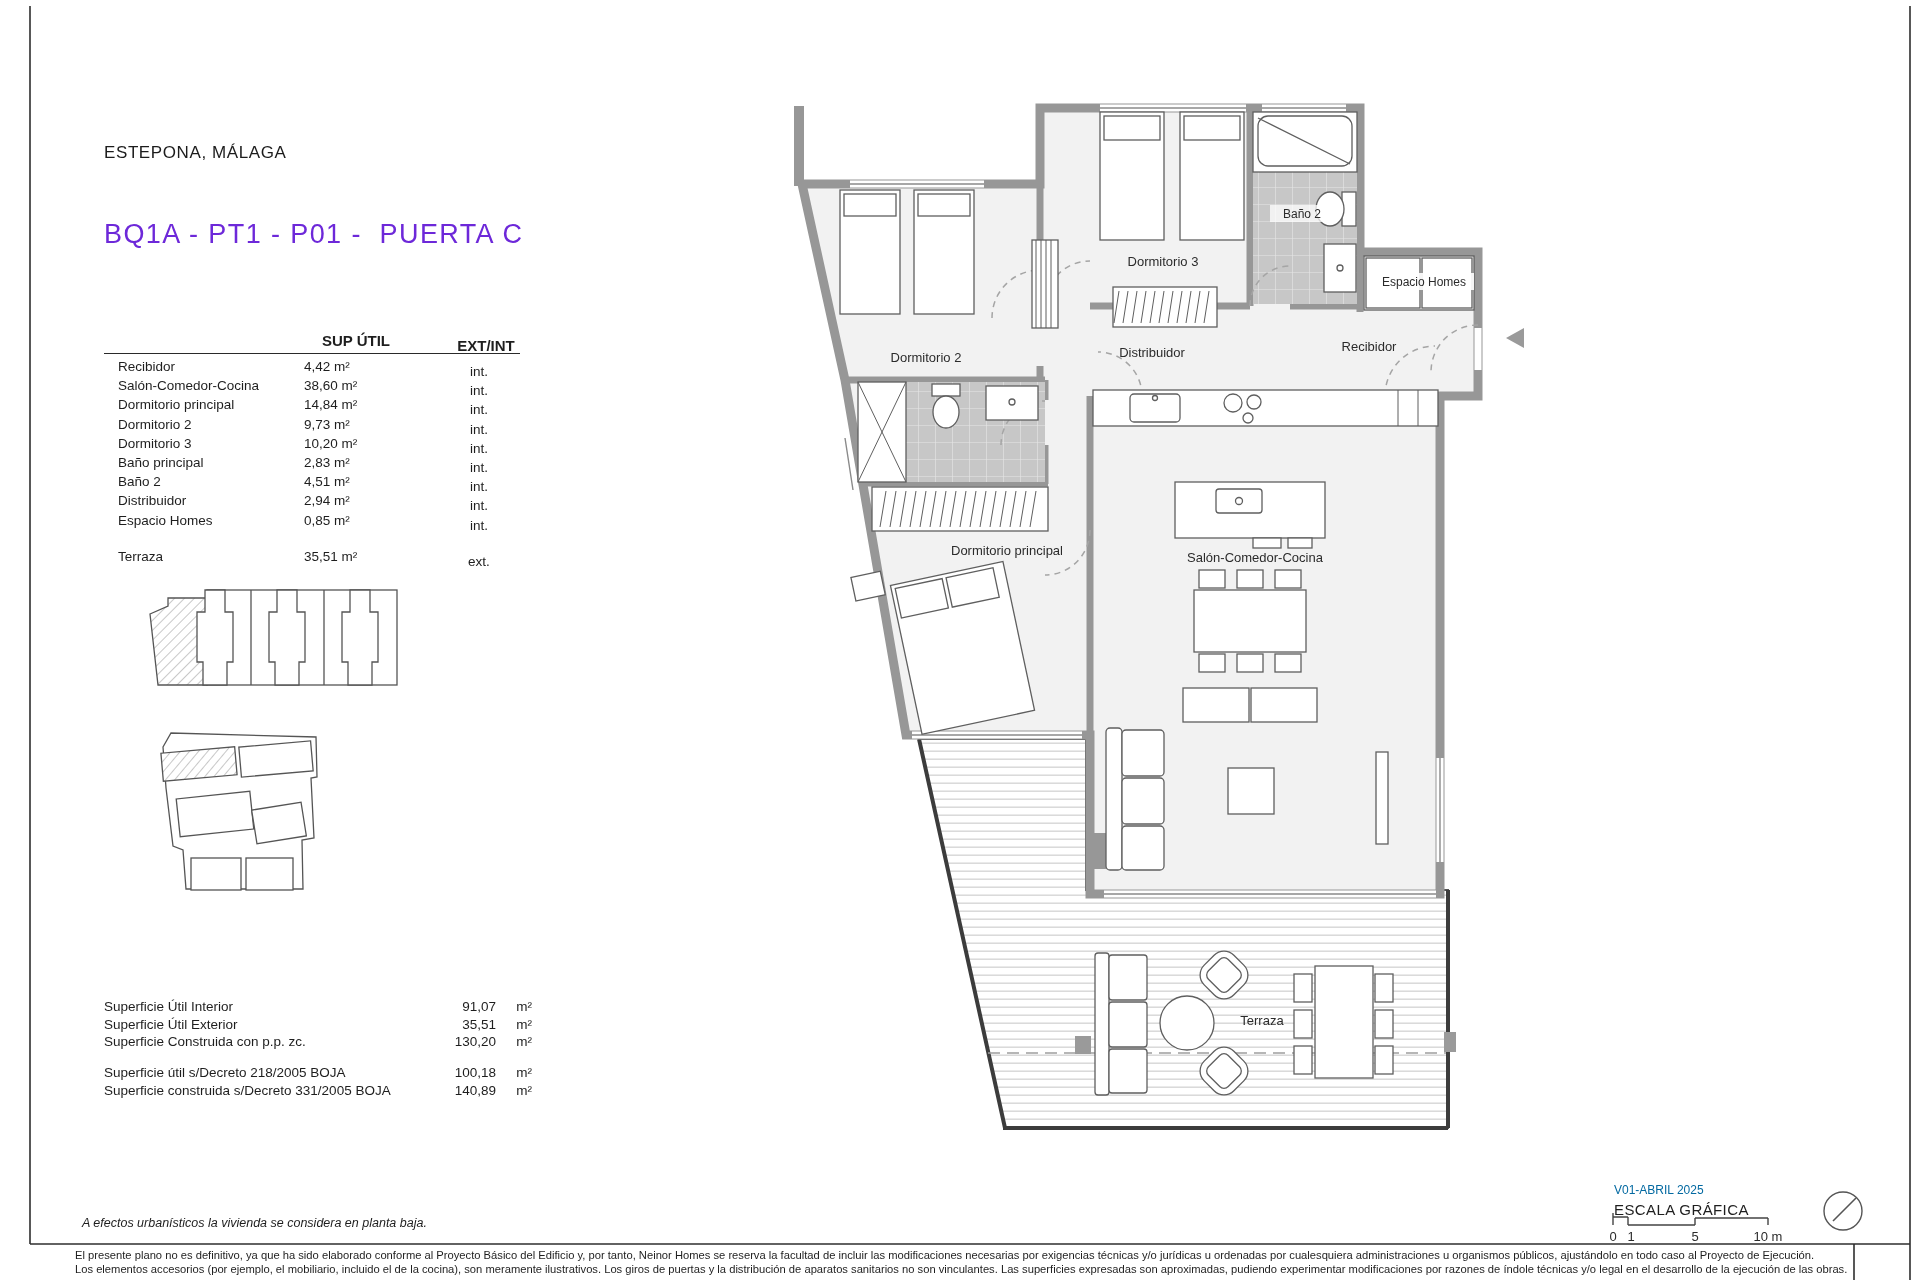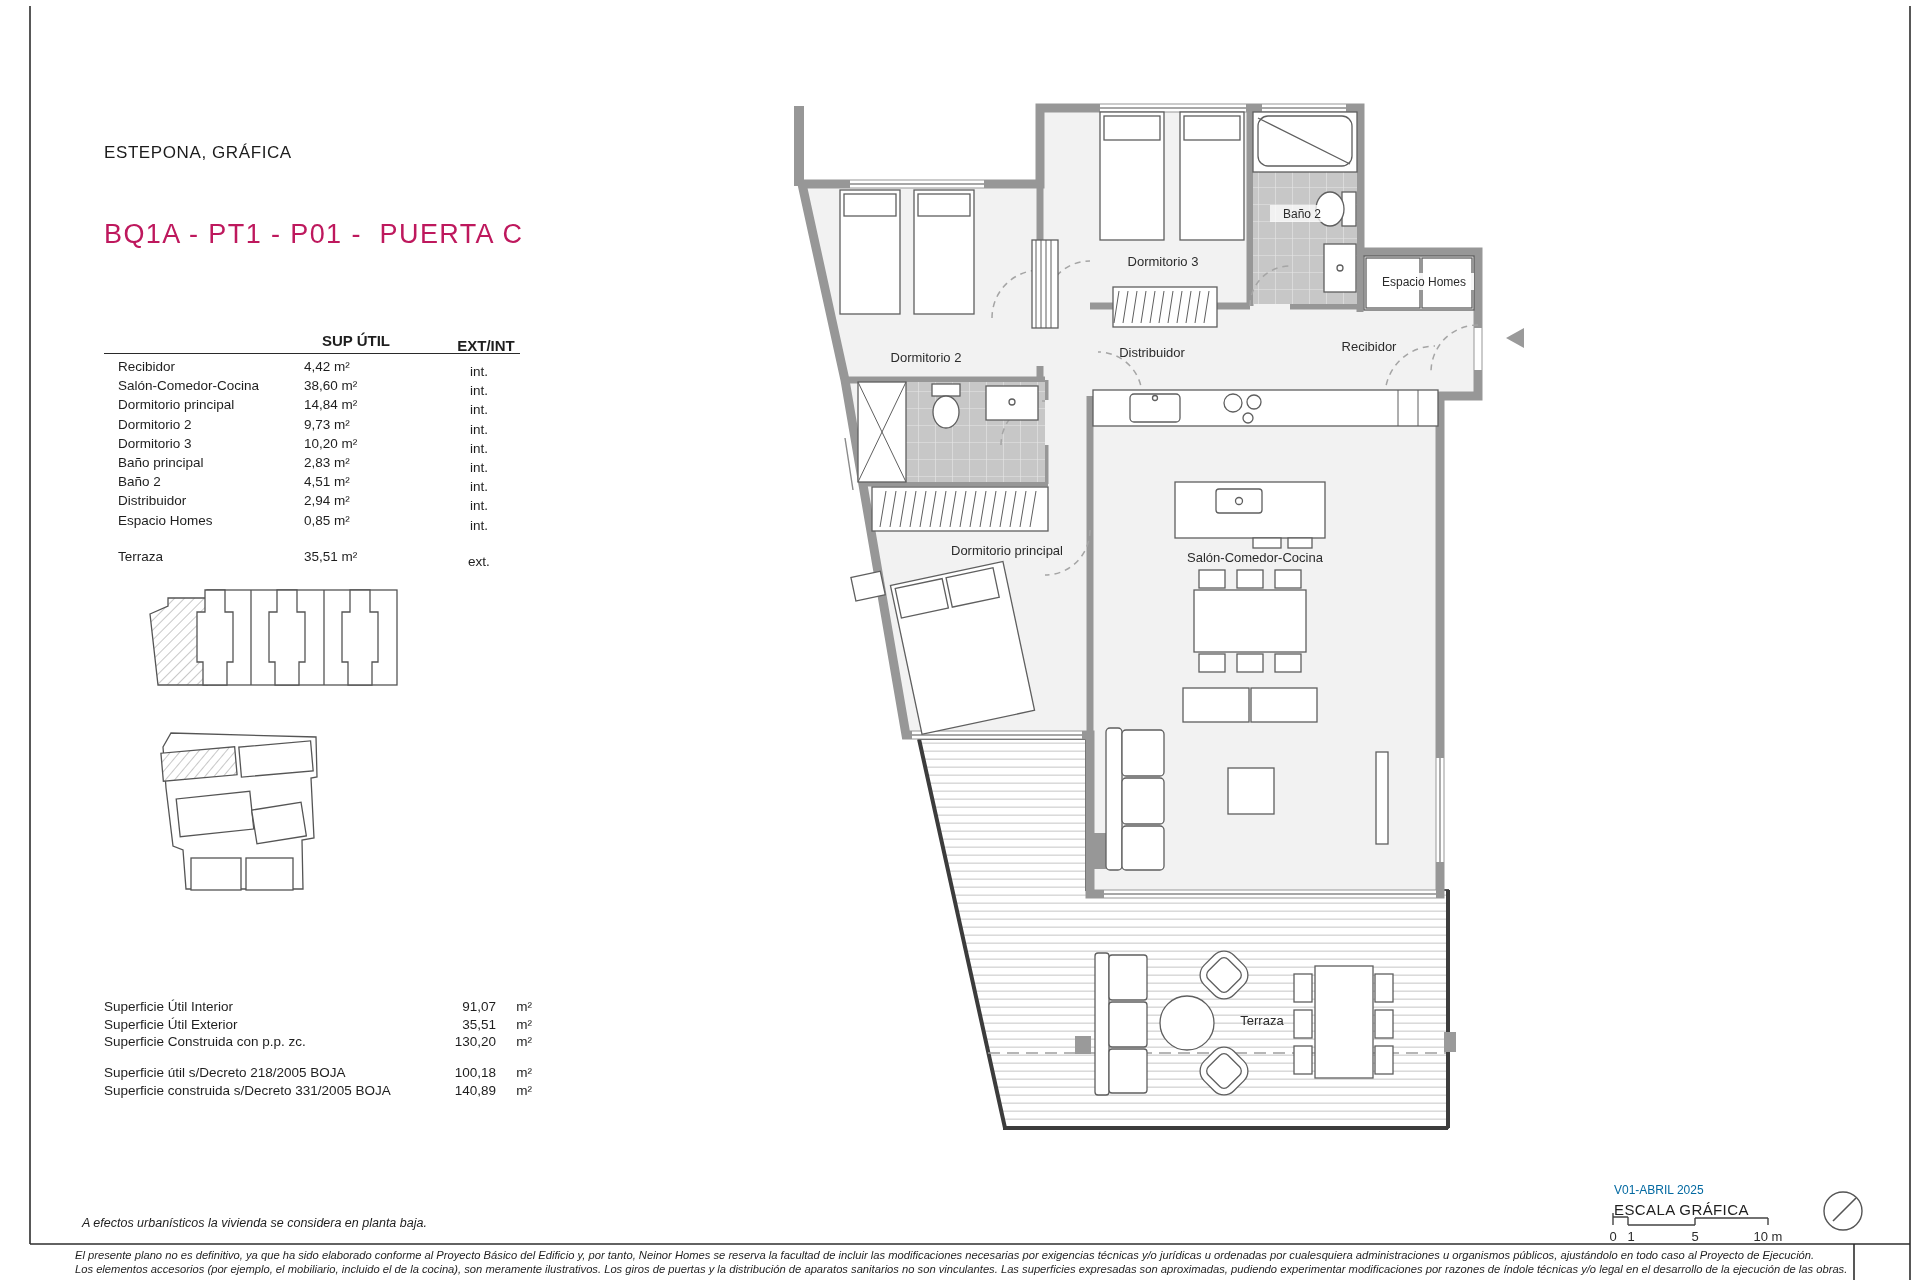--- a/index.html
+++ b/index.html
@@ -1,39 +1,39 @@
 <!DOCTYPE html>
 <html><head>
 <meta charset="utf-8">
 <style>
   html,body{margin:0;padding:0;background:#e8e8e8;}
   #page{position:relative;width:1920px;height:1280px;background:#ffffff;overflow:hidden;
         font-family:"Liberation Sans",sans-serif;color:#222;}
   .abs{position:absolute;}
   .location{left:104px;top:143px;font-size:17px;letter-spacing:.6px;color:#1c1c1c;}
-  .title{left:104px;top:219px;font-size:27px;letter-spacing:1.4px;color:#be185d;white-space:pre;}
+  .title{left:104px;top:219px;font-size:27px;letter-spacing:1.4px;color:#6d28d9;white-space:pre;}
   
   .atable{left:104px;top:330px;width:440px;font-size:13.5px;color:#1e1e1e;}
   .trow{display:flex;height:19.2px;align-items:center;}
   .thead{height:20px;font-weight:bold;font-size:15px;gap:23px;}
   .tc-name{width:200px;padding-left:14px;box-sizing:border-box;}
   .tc-sup{width:110px;text-align:left;}
   .tc-suph{width:110px;text-align:center;}
   .tc-ext{width:130px;text-align:center;margin-top:10px;}
   .trule{height:0;border-bottom:1.7px solid #2a2a2a;margin:3px 0 3px 0;width:416px;}
   .terraza{margin-top:17px;}
   
   .summary{left:104px;top:998px;width:440px;font-size:13.5px;color:#1e1e1e;}
   .srow{display:flex;height:17.6px;align-items:center;}
   .sc-label{width:316px;}
   .sc-val{width:76px;text-align:right;}
   .sc-unit{width:36px;text-align:right;}
   .sblock2{margin-top:13px;}
   .note{left:82px;top:1216px;font-size:12.5px;font-style:italic;color:#1e1e1e;}
-  .disc{left:75px;font-size:11.2px;font-style:italic;color:#1e1e1e;white-space:nowrap;}
+  .disc{left:75px;font-size:11.2px;color:#1e1e1e;white-space:nowrap;}
   .d1{top:1249px;} .d2{top:1263px;}
   .version{left:1614px;top:1183px;font-size:12px;color:#0369a1;}
   .escala{left:1614px;top:1201px;font-size:15px;letter-spacing:.4px;color:#1e1e1e;}
   svg{position:absolute;left:0;top:0;}
   svg text{font-family:"Liberation Sans",sans-serif;fill:#2b2b2b;}
   .roomlabel{font-size:13px;}
   .roomlabel-s{font-size:12px;}
   .ticklabel{font-size:13px;}
 </style>
 </head>
@@ -246,21 +246,21 @@
       <text class="ticklabel" x="1695" y="1241" text-anchor="middle">5</text>
       <text class="ticklabel" x="1768" y="1241" text-anchor="middle">10 m</text>
     </g>
 
     <g fill="#ffffff" stroke="#555">
       <circle cx="1843" cy="1211" r="19" stroke-width="1.4"></circle>
       <line x1="1833" y1="1221" x2="1856" y2="1198" stroke-width="1.6"></line>
     </g>
   </svg>
 
-  <div class="abs location">ESTEPONA, GRÁFICA</div>
+  <div class="abs location">ESTEPONA, MÁLAGA</div>
   <div class="abs title">BQ1A - PT1 - P01 -  PUERTA C</div>
 
   <div class="abs atable">
     <div class="trow thead">
       <div class="tc-name"></div>
       <div class="tc-suph">SUP ÚTIL</div>
       <div class="tc-ext">EXT/INT</div>
     </div>
     <div class="trule"></div>
     <div class="trow">

